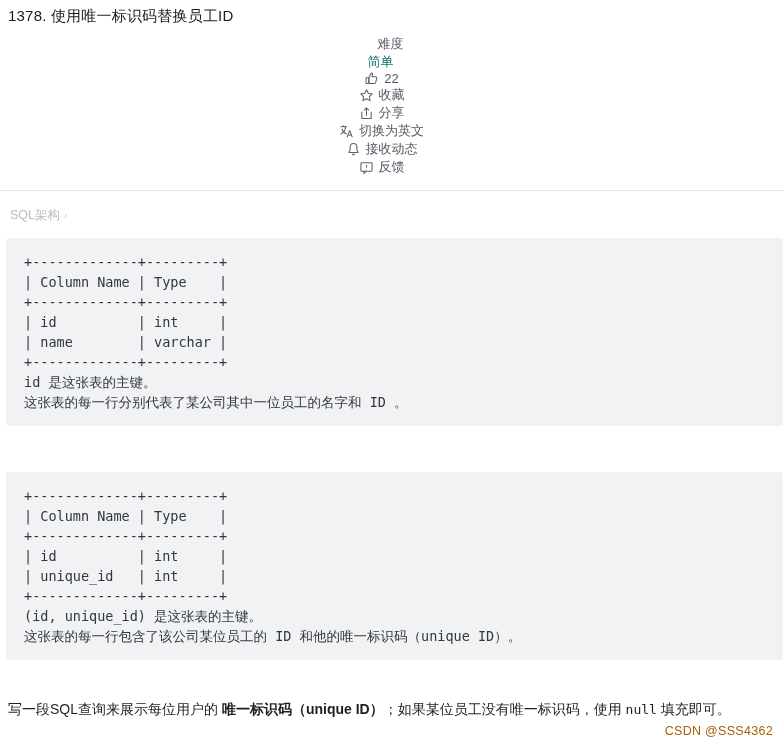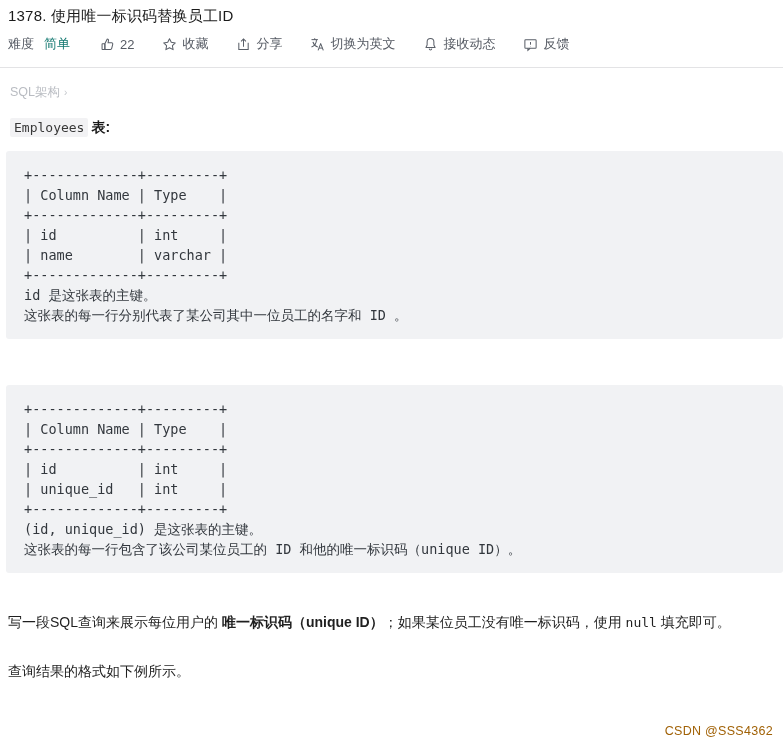--- a/index.html
+++ b/index.html
@@ -34,20 +34,21 @@
   }
 
   
   .toolbar {
     display: flex;
     align-items: center;
     padding: 8px 0 0 8px;
     font-size: 13px;
     color: #555a63;
     white-space: nowrap;
+    flex-direction: column;
   }
   .tb-item {
     display: flex;
     align-items: center;
     margin-right: 28px;
   }
   .tb-item:first-child { margin-right: 10px; }
   .tb-label { margin-left: 5px; }
   .tb-plain { color: #555a63; }
   .tb-easy { color: #0f766e; margin-right: 30px; }
@@ -228,23 +229,20 @@
   </div>
 
   <div class="divider"></div>
 
   <div class="breadcrumb">
     <span>SQL架构</span><span class="chev">›</span>
   </div>
 
   <div class="content">
 
-    <div class="tbl-head">
-      <code class="inline">Employees</code><span class="suffix">表:</span>
-    </div>
     <pre class="codeblock">+-------------+---------+
 | Column Name | Type    |
 +-------------+---------+
 | id          | int     |
 | name        | varchar |
 +-------------+---------+
 id 是这张表的主键。
 这张表的每一行分别代表了某公司其中一位员工的名字和 ID 。</pre>
 
     <div class="spacer-a"></div>

